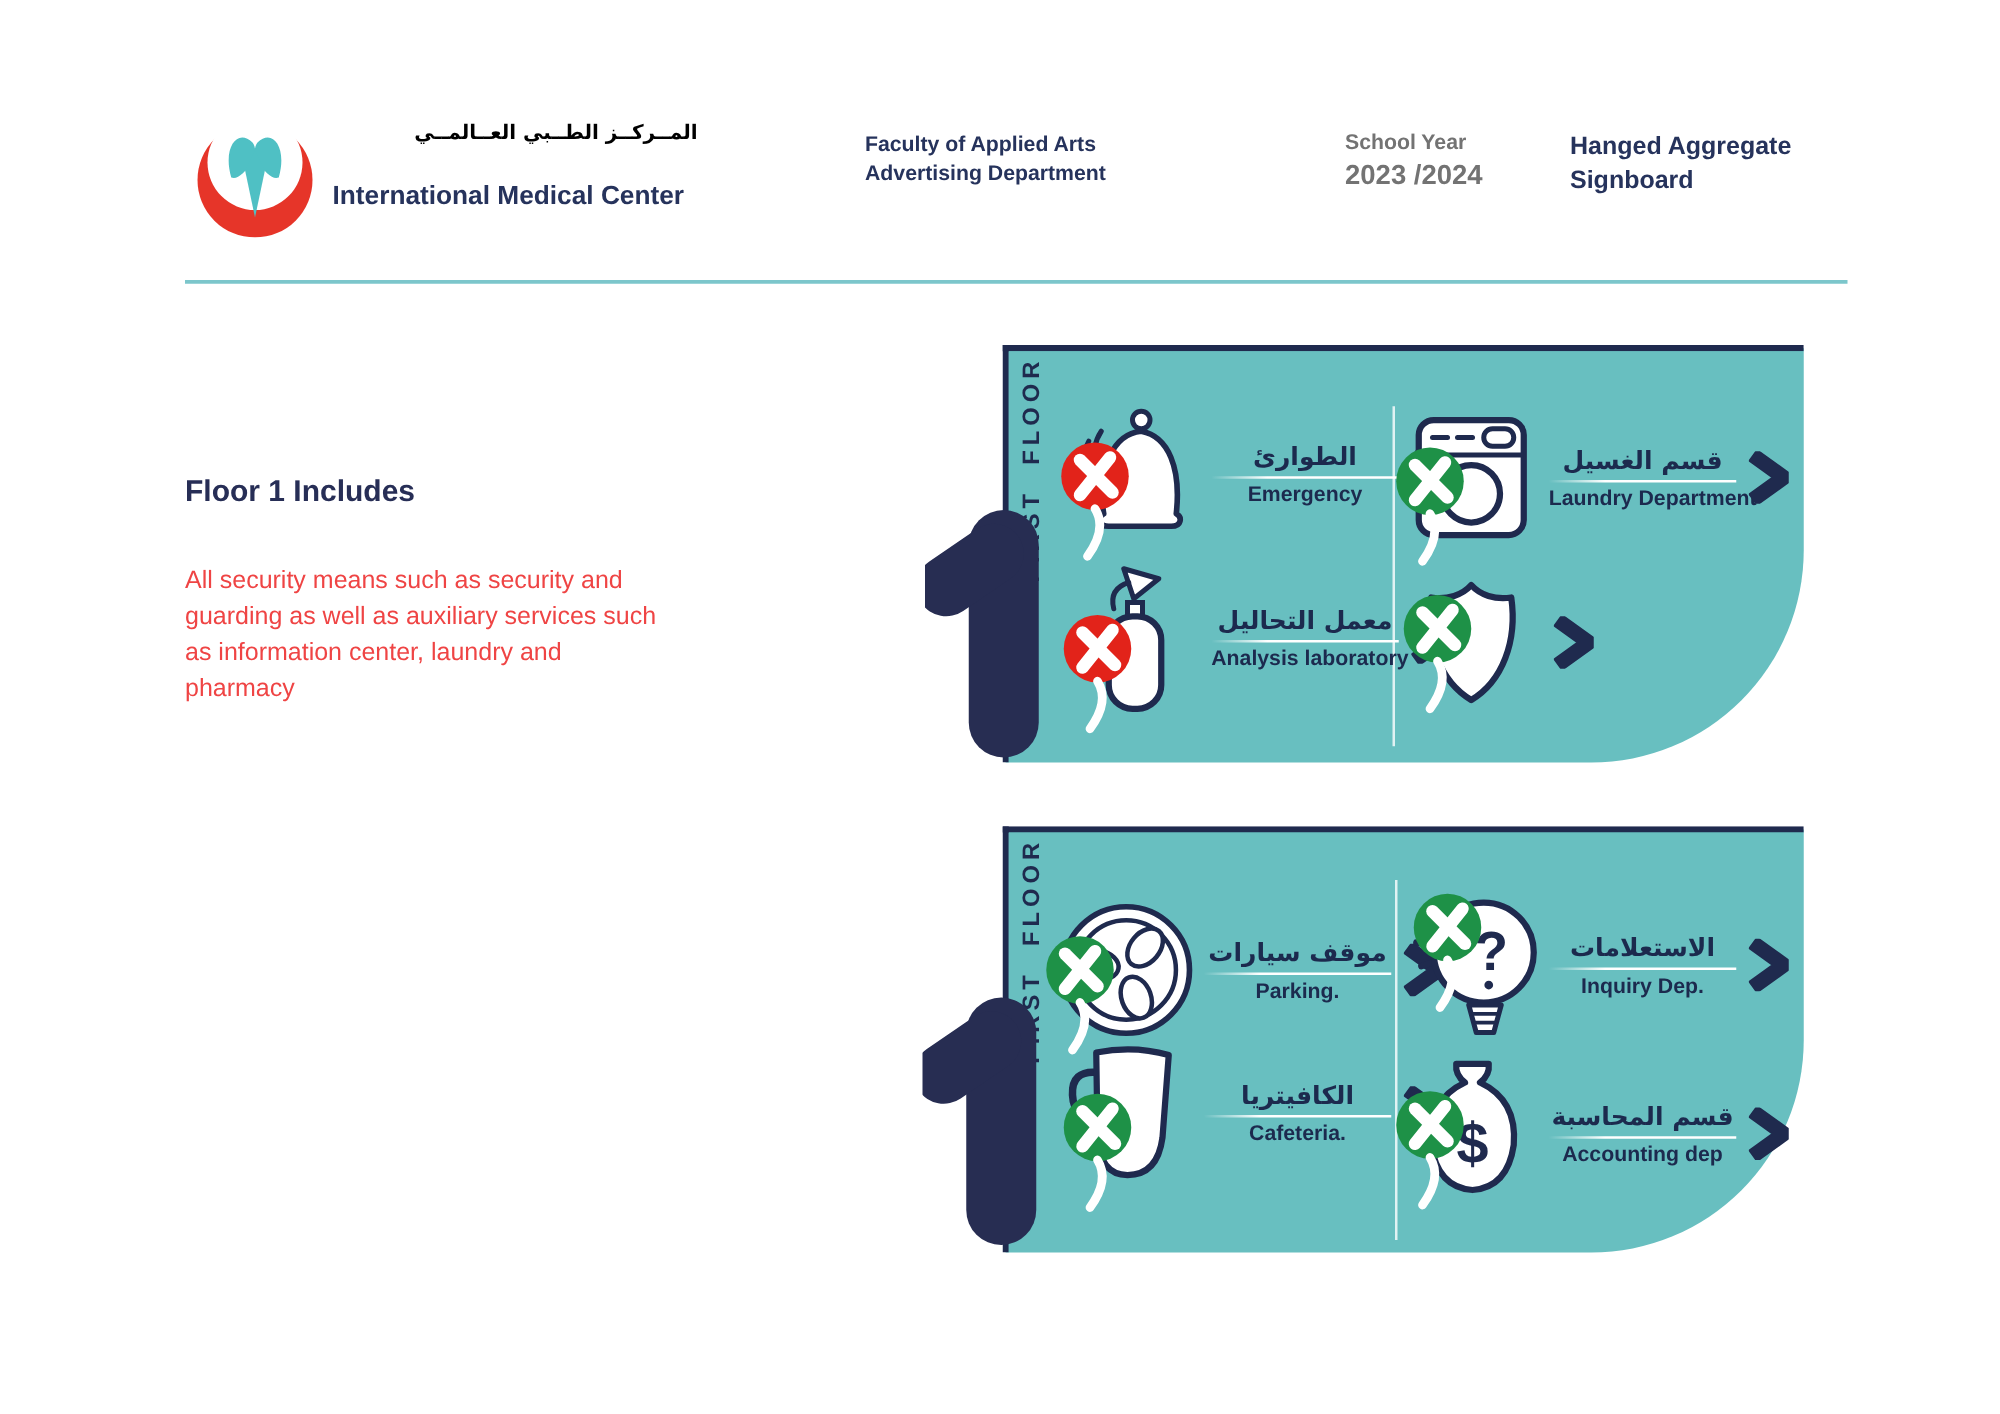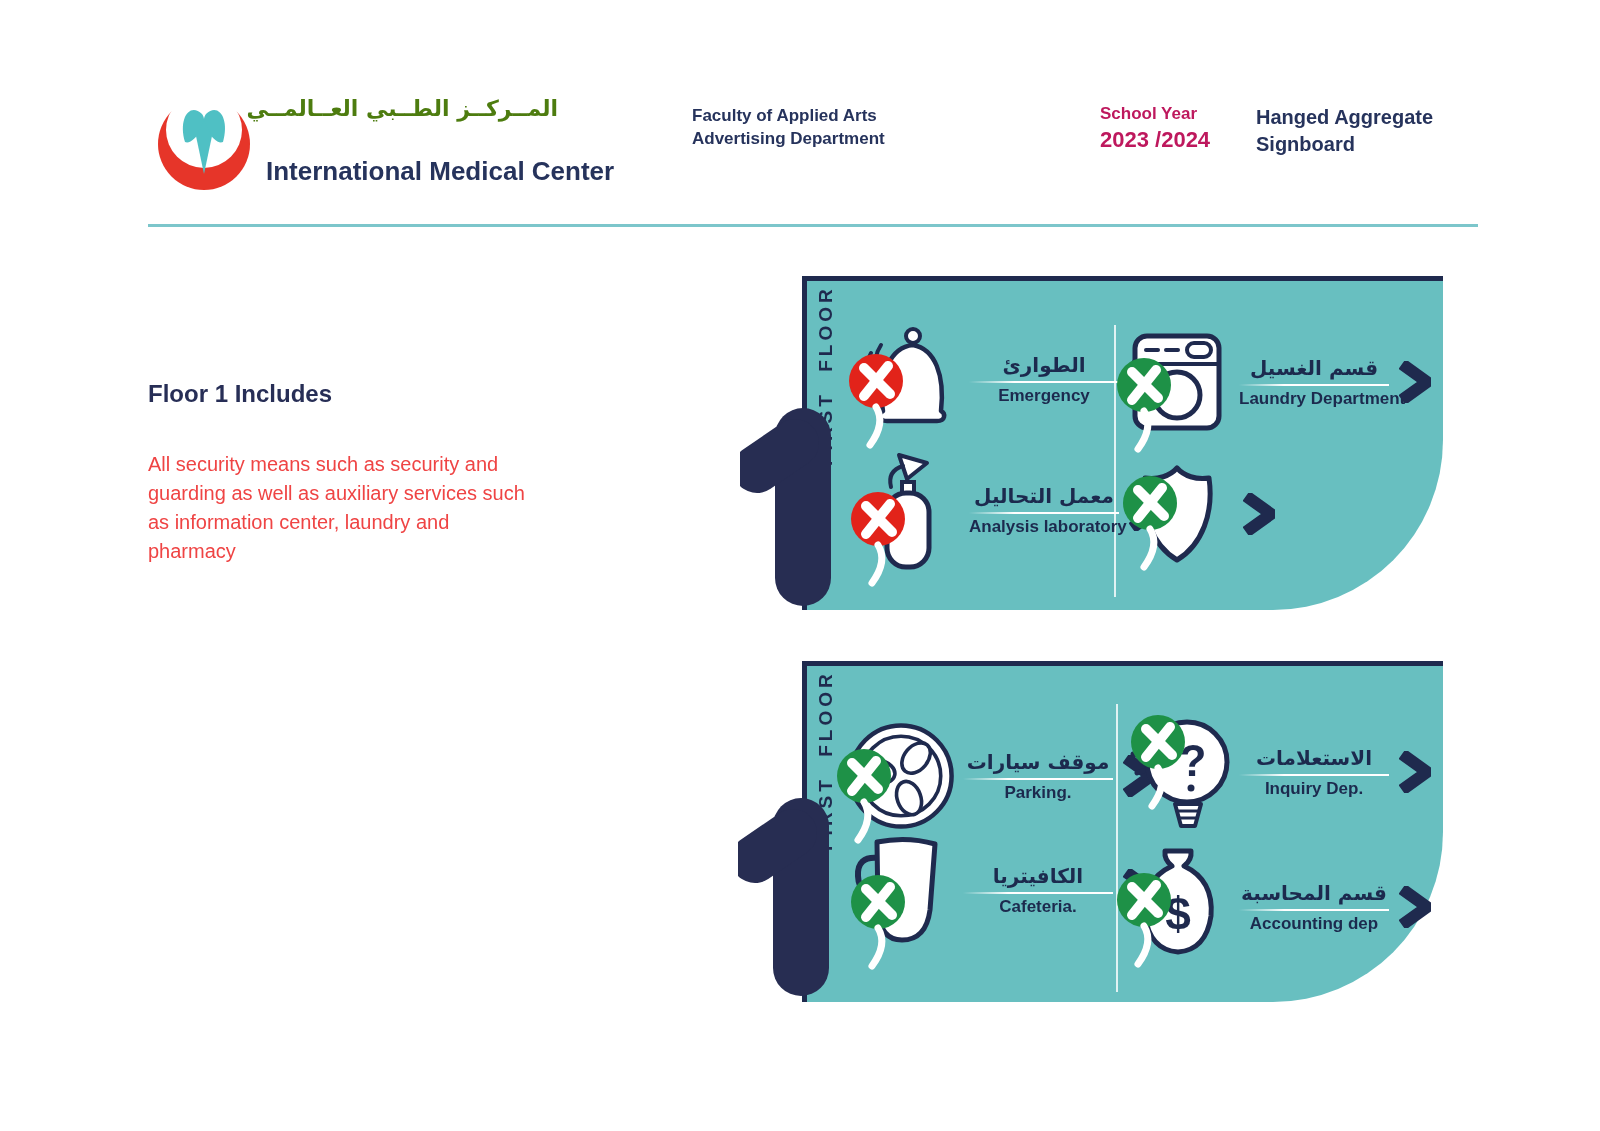--- a/index.html
+++ b/index.html
@@ -5,26 +5,26 @@
   * { margin:0; padding:0; box-sizing:border-box; }
   body { background:#ffffff; }
   .page {
     position:relative; width:1600px; height:1131px; background:#ffffff;
     font-family:"Liberation Sans", sans-serif; overflow:hidden;
   }
   
   .logo-mark { position:absolute; left:152px; top:90px; }
   .logo-ar {
     position:absolute; left:266px; top:96px; width:292px; 
-    direction:rtl; font-family:"DejaVu Sans", sans-serif; font-size:22px;
-    font-weight:bold; color:#4d7c0f; white-space:nowrap;
+    direction:rtl; font-family:"DejaVu Sans", sans-serif; font-size:16px;
+    font-weight:bold; color:#000000; white-space:nowrap;
   }
-  .logo-en { position:absolute; left:266px; top:156px; font-size:26px; font-weight:bold; color:#26335C; }
+  .logo-en { position:absolute; left:266px; top:145px; font-size:21px; font-weight:bold; color:#26335C; }
   .faculty { position:absolute; left:692px; top:104px; font-size:17px; font-weight:bold; color:#26335C; line-height:23px; }
-  .schoolyear { position:absolute; left:1100px; top:104px; color:#be185d; }
+  .schoolyear { position:absolute; left:1076px; top:104px; color:#737373; }
   .sy-label { font-size:17px; font-weight:bold; }
   .sy-value { font-size:22px; font-weight:bold; margin-top:3px; }
   .project { position:absolute; left:1256px; top:104px; font-size:20px; font-weight:bold; color:#26335C; line-height:27px; }
   .rule { position:absolute; left:148px; top:224px; width:1330px; height:3px; background:#7CC6CB; }
   
   .intro-heading { position:absolute; left:148px; top:364px; font-size:24px; font-weight:bold; color:#272E56;margin-top:16px; }
   .intro-body { position:absolute; left:148px; top:450px; width:390px; font-size:20px; color:#ef4444; line-height:29px; }
   
   .panel {
     position:absolute; background:#68BFC0;

